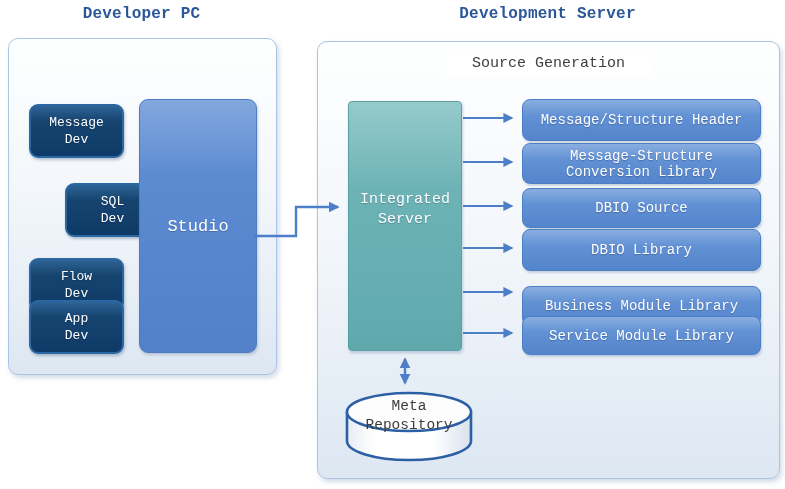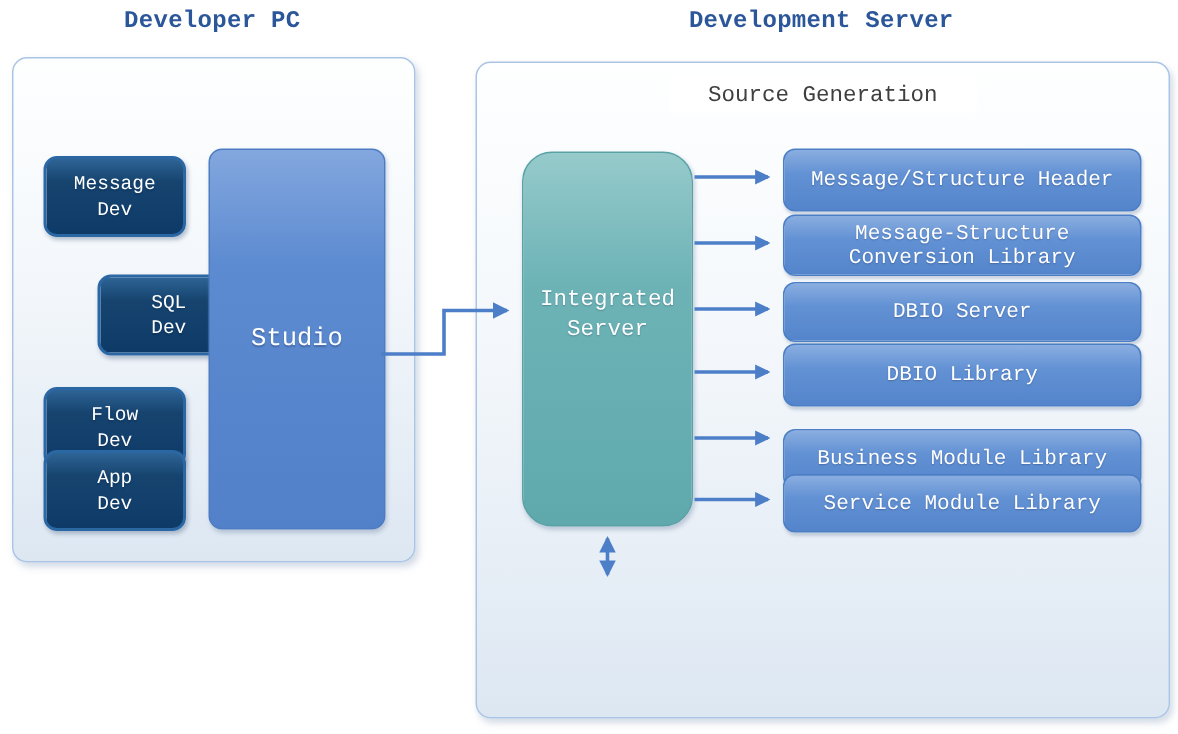--- a/index.html
+++ b/index.html
@@ -31,21 +31,21 @@
     border:2px solid #2a67a3;border-radius:9px;font-size:13px;line-height:17px;
     box-shadow:1px 2px 3px rgba(100,120,150,.45);
   }
   .studio{
     background:linear-gradient(180deg,#83a7de 0%,#5d8bd1 30%,#5280c9 100%);
     border:1px solid #4d7cc2;border-radius:9px;font-size:17px;
     box-shadow:1px 2px 3px rgba(120,140,170,.4);
   }
   .teal{
     background:linear-gradient(180deg,#96cacb 0%,#6db3b6 35%,#5fa9ad 100%);
-    border:1px solid #58a1a5;border-radius:20px;font-size:15px;line-height:20px;
+    border:1px solid #58a1a5;border-radius:4px;font-size:15px;line-height:20px;
     box-shadow:1px 2px 3px rgba(120,140,170,.4);
     align-items:flex-start;padding-top:88px;box-sizing:border-box;
   }
   .output{
     left:204px;width:237px;
     background:linear-gradient(180deg,#8aaee0 0%,#6291d4 40%,#5484cb 100%);
     border:1px solid #4b7ec5;border-radius:8px;font-size:14px;line-height:16px;
     box-shadow:1px 2px 2px rgba(120,140,170,.35);
   }
   .cyl-text{
@@ -78,25 +78,41 @@
     <div class="section-label">
       <span>Source Generation</span>
     </div>
 
     <div class="box teal" style="left:30px;top:59px;width:114px;height:250px;">Integrated
 Server</div>
 
     <div class="box output" style="top:57px;height:40px;">Message/Structure Header</div>
     <div class="box output" style="top:101px;height:39px;">Message-Structure
 Conversion Library</div>
-    <div class="box output" style="top:146px;height:38px;">DBIO Server</div>
+    <div class="box output" style="top:146px;height:38px;">DBIO Source</div>
     <div class="box output" style="top:187px;height:40px;">DBIO Library</div>
     <div class="box output" style="top:232px;height:38px;margin-top:12px;">Business Module Library</div>
     <div class="box output" style="top:274px;height:37px;">Service Module Library</div>
 
+    <div style="position:absolute;left:26px;top:349px;width:130px;height:74px;">
+      <svg width="130" height="74" viewBox="0 0 130 74">
+        <defs>
+          <linearGradient id="cylBody" x1="0" y1="0" x2="1" y2="0">
+            <stop offset="0" stop-color="#e7ecf3"></stop>
+            <stop offset="0.22" stop-color="#ffffff"></stop>
+            <stop offset="0.7" stop-color="#ffffff"></stop>
+            <stop offset="1" stop-color="#d9e1ec"></stop>
+          </linearGradient>
+        </defs>
+        <path d="M3,21 v29 a62,19 0 0 0 124,0 v-29" fill="url(#cylBody)" stroke="#2d5fa5" stroke-width="2.6"></path>
+        <ellipse cx="65" cy="21" rx="62" ry="19" fill="#fdfdfe" stroke="#2d5fa5" stroke-width="2.6"></ellipse>
+      </svg>
+      <div class="cyl-text">Meta
+Repository</div>
+    </div>
   </div>
 
   <svg class="overlay" width="785" height="489" viewBox="0 0 785 489">
     <defs>
       <marker id="arrow" viewBox="0 0 10 10" refX="8.5" refY="5" markerWidth="4.6" markerHeight="4.6" orient="auto-start-reverse">
         <path d="M0,0 L10,5 L0,10 z" fill="#4d7fc9"></path>
       </marker>
     </defs>
     <path d="M254,236 H296 V207 H338" fill="none" stroke="#4d7fc9" stroke-width="2.4" marker-end="url(#arrow)"></path>
     <path d="M463,118 H512" fill="none" stroke="#4d7fc9" stroke-width="2.2" marker-end="url(#arrow)"></path>

